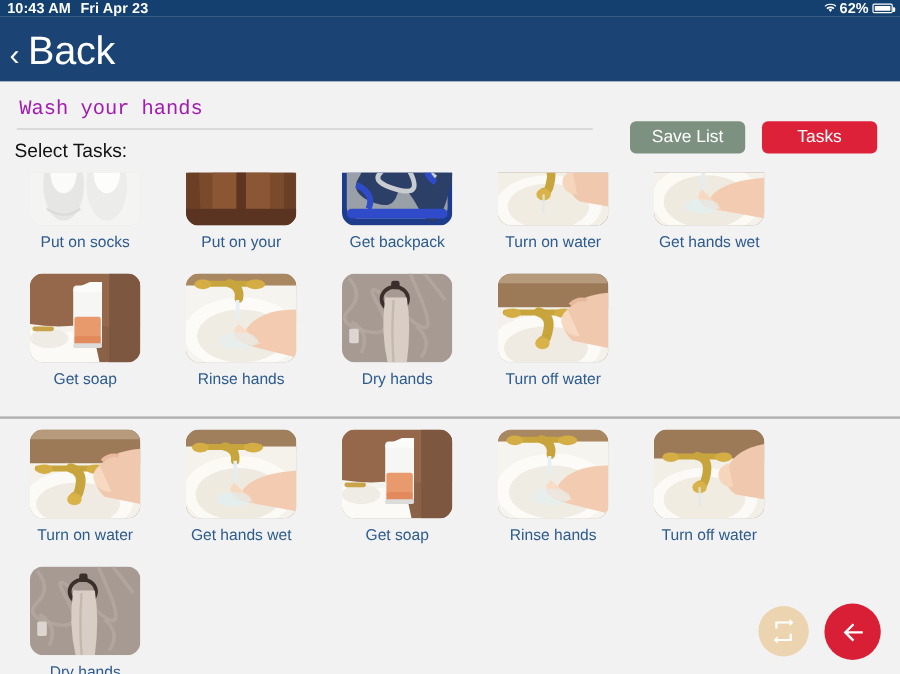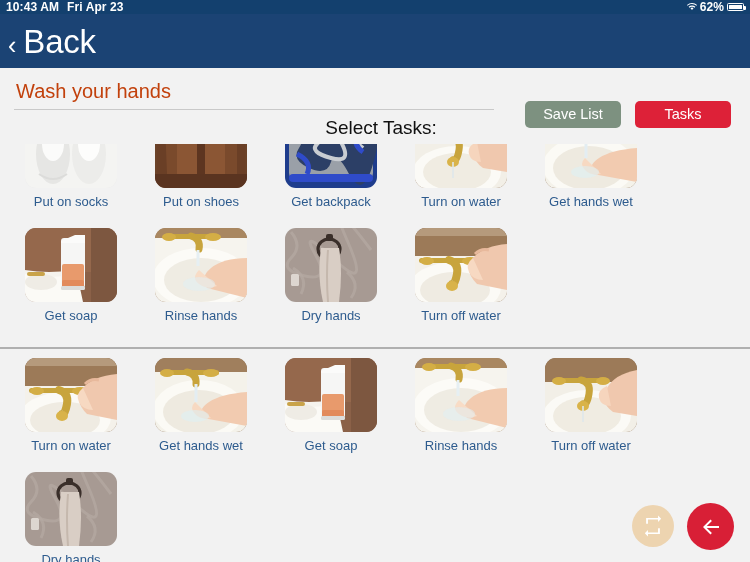--- a/index.html
+++ b/index.html
@@ -45,35 +45,35 @@
   .back-label { font-size: 33px; line-height: 1; font-weight: 400; letter-spacing: -0.2px; }
 
   
   .headerrow {
     height: 48px; display: flex; align-items: center; padding: 0 14px;
     background: #f2f2f2;
   }
   .title-wrap { flex: 0 0 480px; padding-top: 4px; }
   .title-input {
     width: 480px; border: none; border-bottom: 1px solid #c9c9c9;
-    background: transparent; font-family: Liberation Sans, sans-serif;
-    font-size: 20px; color: #c2410c; padding: 2px 2px 6px 2px; outline: none;
+    background: transparent; font-family: Liberation Mono, monospace;
+    font-size: 17px; color: #a21caf; padding: 2px 2px 6px 2px; outline: none;
   }
   .btns { margin-left: auto; display: flex; gap: 14px; padding-right: 5px; }
   .btn {
     border: none; border-radius: 5px; color: #ffffff;
     font-family: "Liberation Sans", sans-serif; font-size: 14.5px;
     cursor: pointer; padding: 0 10px; margin-top: 44px;
   }
   .btn-save { background: #7d9180; width: 96px; height: 27px; }
   .btn-cancel { background: #dd2138; width: 96px; height: 27px; }
 
   
   .select-label {
-    padding: 2px 0 2px 12px; font-size: 19px; color: #111; line-height: 1.1; text-align: center;
+    padding: 2px 0 2px 12px; font-size: 16px; color: #111; line-height: 1.1;
   }
 
   
   .panel-top {
     position: absolute; left: 0; top: 144px; width: 750px; height: 204px;
     overflow: hidden; background: #f2f2f2;
   }
   .panel-top-inner { position: relative; top: -38px; }
   .divider {
     position: absolute; left: 0; top: 347px; width: 750px; height: 2px;
@@ -171,21 +171,21 @@
                 <rect width="92" height="74" fill="#6b4228"></rect>
                 <path d="M10 6h72v62H10z" fill="#7a4a2c"></path>
                 <path d="M22 6q24 16 48 0v62H22z" fill="#8b5634"></path>
                 <rect x="42" y="6" width="8" height="62" fill="#5d3520"></rect>
                 <path d="M10 10 2 30v30h10z" fill="#6a3f26"></path>
                 <path d="M82 10l8 20v30H82z" fill="#6a3f26"></path>
                 <rect x="0" y="60" width="92" height="14" fill="#5a3420"></rect>
                 <circle cx="70" cy="22" r="2" fill="#c79a6a" opacity=".6"></circle>
               </svg>
             </div>
-            <div class="cap">Put on shoes</div>
+            <div class="cap">Put on your</div>
           </div>
           <div class="cell">
             <div class="thumb">
               <svg viewBox="0 0 92 74" preserveAspectRatio="none">
                 <rect width="92" height="74" fill="#1e3c8c"></rect>
                 <rect x="4" y="6" width="84" height="62" rx="9" fill="#9aa0a8"></rect>
                 <path d="M8 12q14 10 6 22t10 20 22-6 18 12 24-10 0-28-26 4-24-16-30 6z" fill="#2c3f66"></path>
                 <path d="M30 10q10 12 2 20t14 14 10-16 22 6" stroke="#c9cdd2" stroke-width="4" fill="none"></path>
                 <path d="M12 40q16 8 10 20" stroke="#2f4bc9" stroke-width="5" fill="none"></path>
                 <path d="M74 16q-8 14 4 22" stroke="#2f4bc9" stroke-width="5" fill="none"></path>

